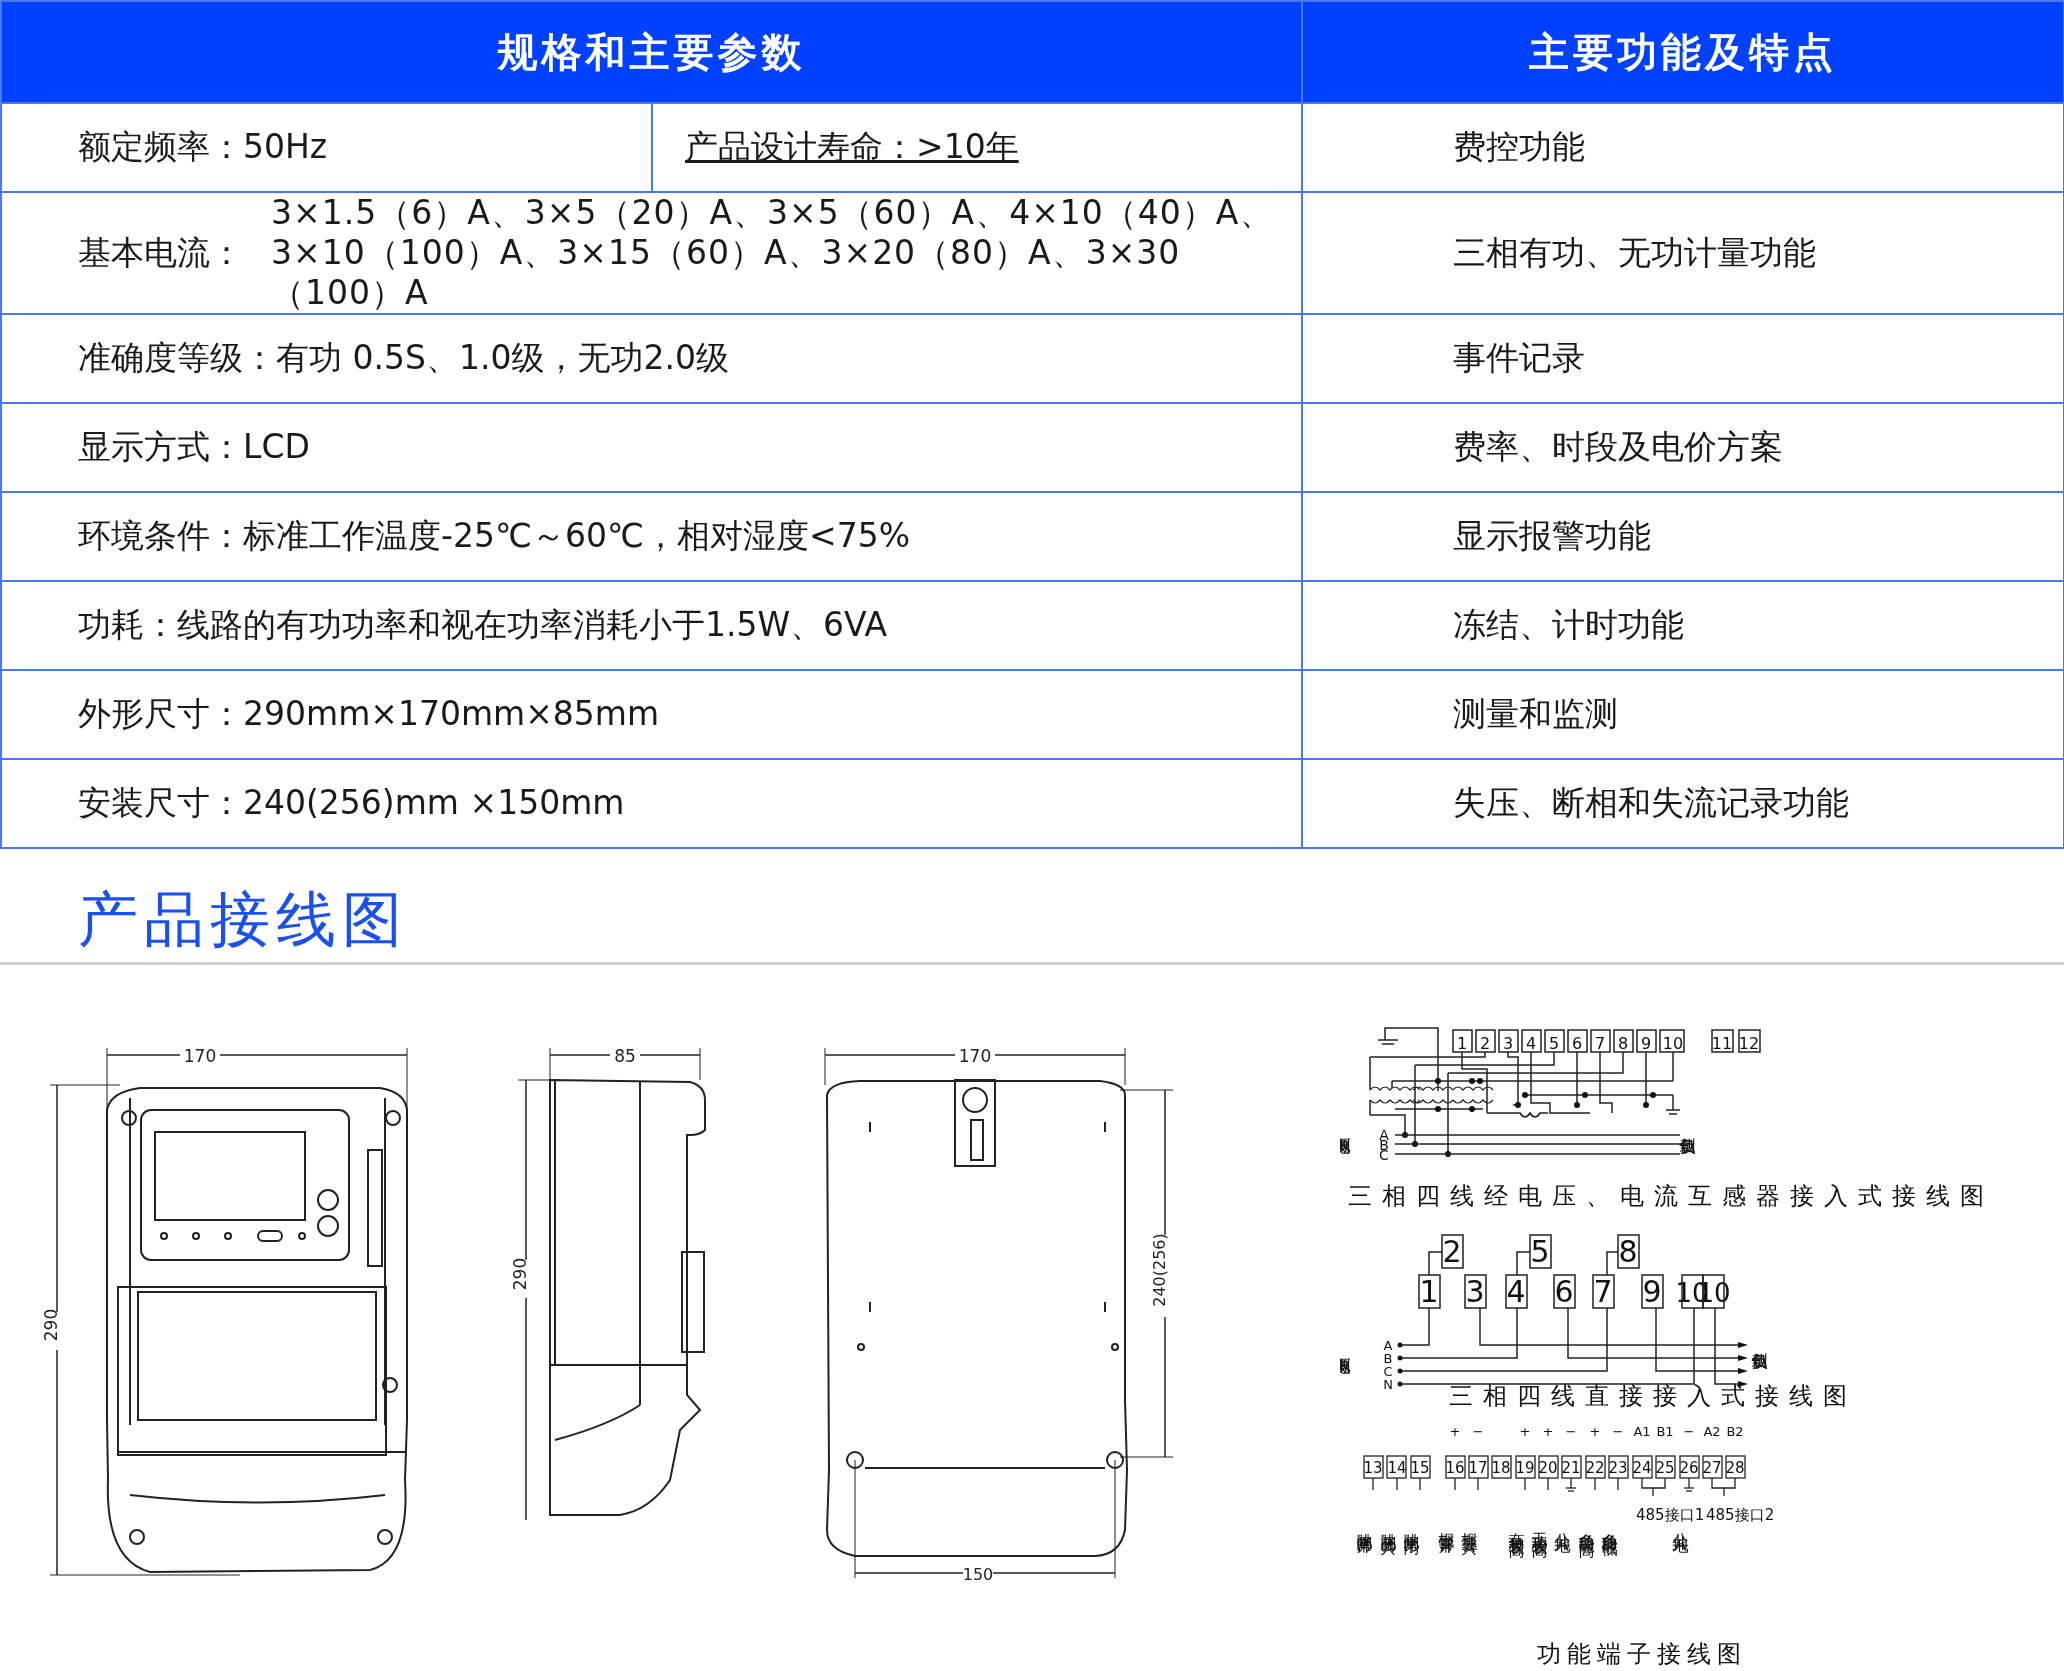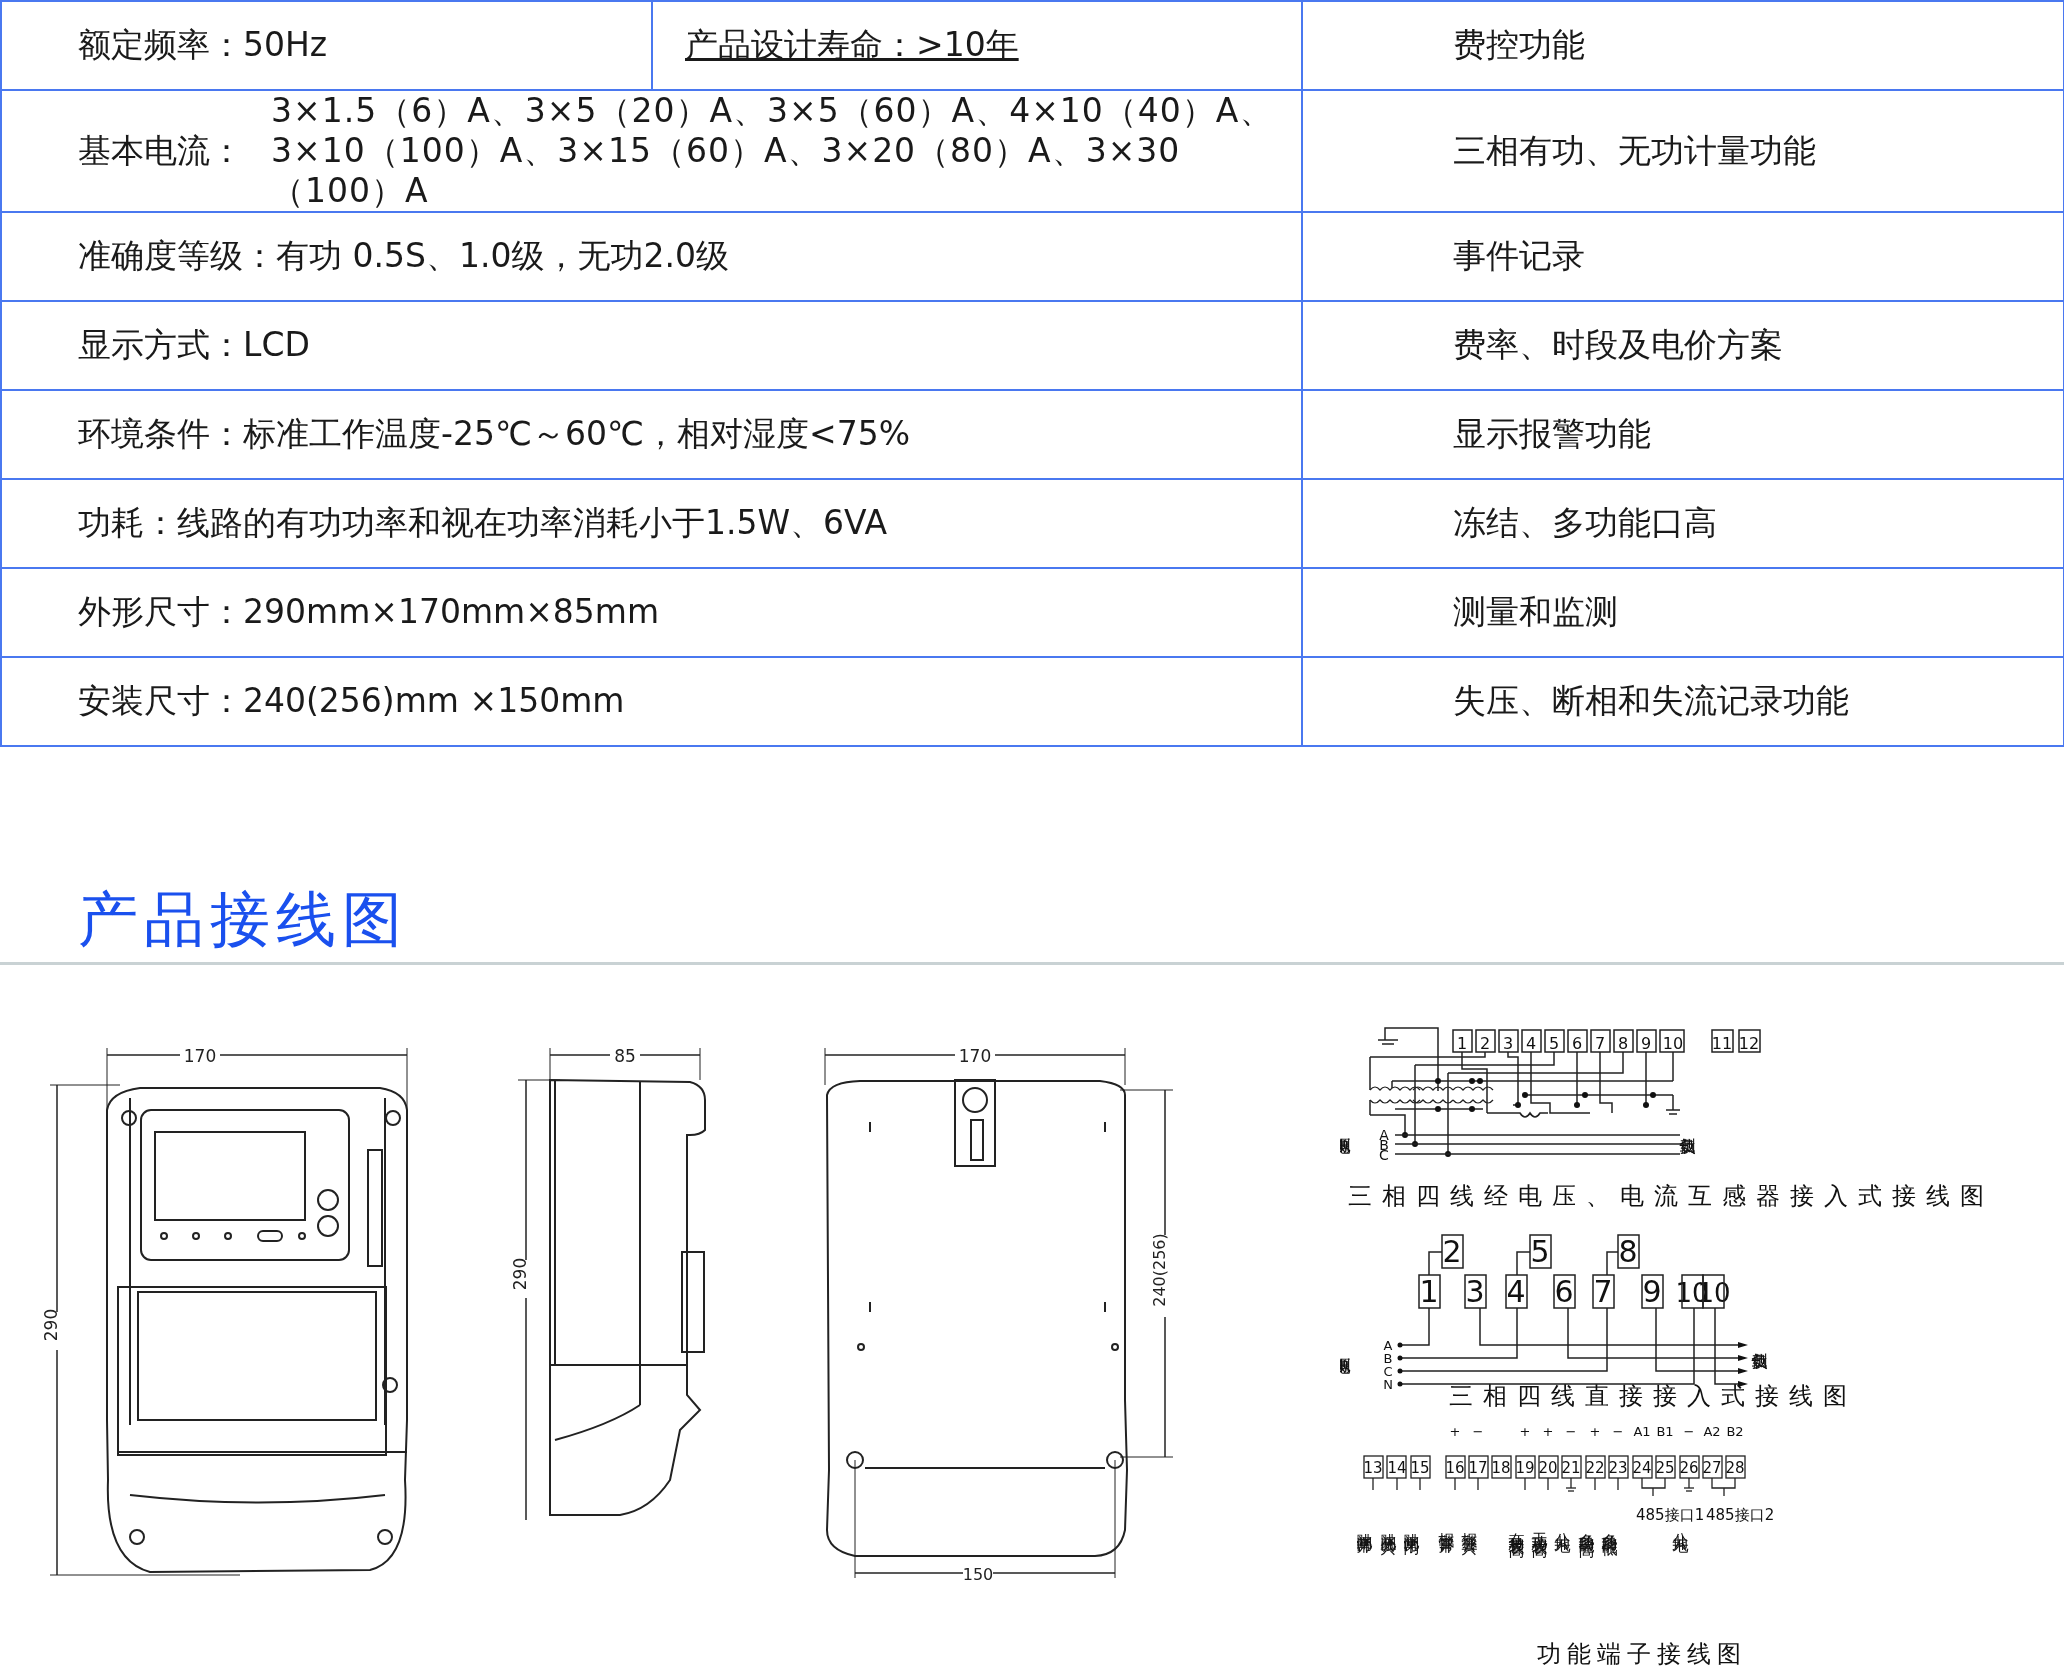--- a/index.html
+++ b/index.html
@@ -25,20 +25,24 @@
 </head>
 <body>
 
 <table class="spec-table">
   <colgroup>
       <col style="width:651px">
       <col style="width:650px">
       <col style="width:762px">
     </colgroup>
   <tbody>
+      <tr>
+    <th colspan="2">规格和主要参数</th>
+    <th>主要功能及特点</th>
+  </tr>
   <tr>
     <td class="cell-left">额定频率：50Hz</td>
     <td class="cell-inner">产品设计寿命：&gt;10年</td>
     <td class="cell-right">费控功能</td>
   </tr>
   <tr>
     <td colspan="2" class="cell-left">
       <div class="current-wrap">
         <span class="current-label">基本电流：</span>
         <div class="current-lines">
@@ -56,21 +60,21 @@
   <tr>
     <td colspan="2" class="cell-left">显示方式：LCD</td>
     <td class="cell-right">费率、时段及电价方案</td>
   </tr>
   <tr>
     <td colspan="2" class="cell-left">环境条件：标准工作温度-25℃～60℃，相对湿度&lt;75%</td>
     <td class="cell-right">显示报警功能</td>
   </tr>
   <tr>
     <td colspan="2" class="cell-left">功耗：线路的有功功率和视在功率消耗小于1.5W、6VA</td>
-    <td class="cell-right">冻结、多功能口高</td>
+    <td class="cell-right">冻结、计时功能</td>
   </tr>
   <tr>
     <td colspan="2" class="cell-left">外形尺寸：290mm×170mm×85mm</td>
     <td class="cell-right">测量和监测</td>
   </tr>
   <tr>
     <td colspan="2" class="cell-left">安装尺寸：240(256)mm ×150mm</td>
     <td class="cell-right">失压、断相和失流记录功能</td>
   </tr>
 </tbody>

